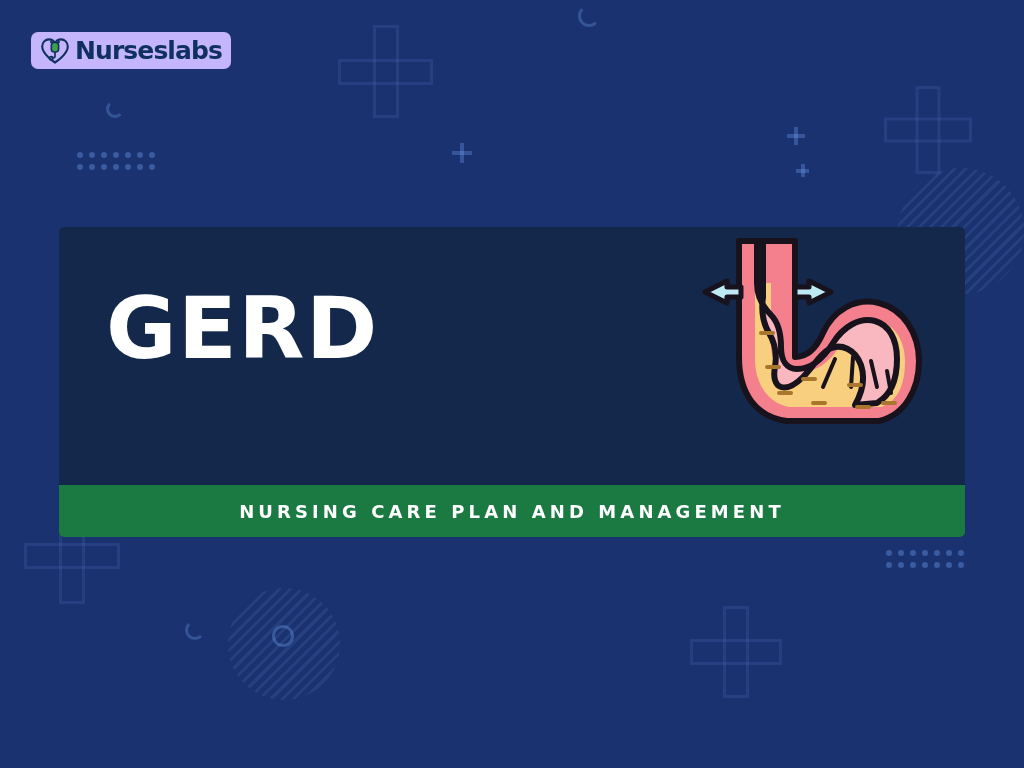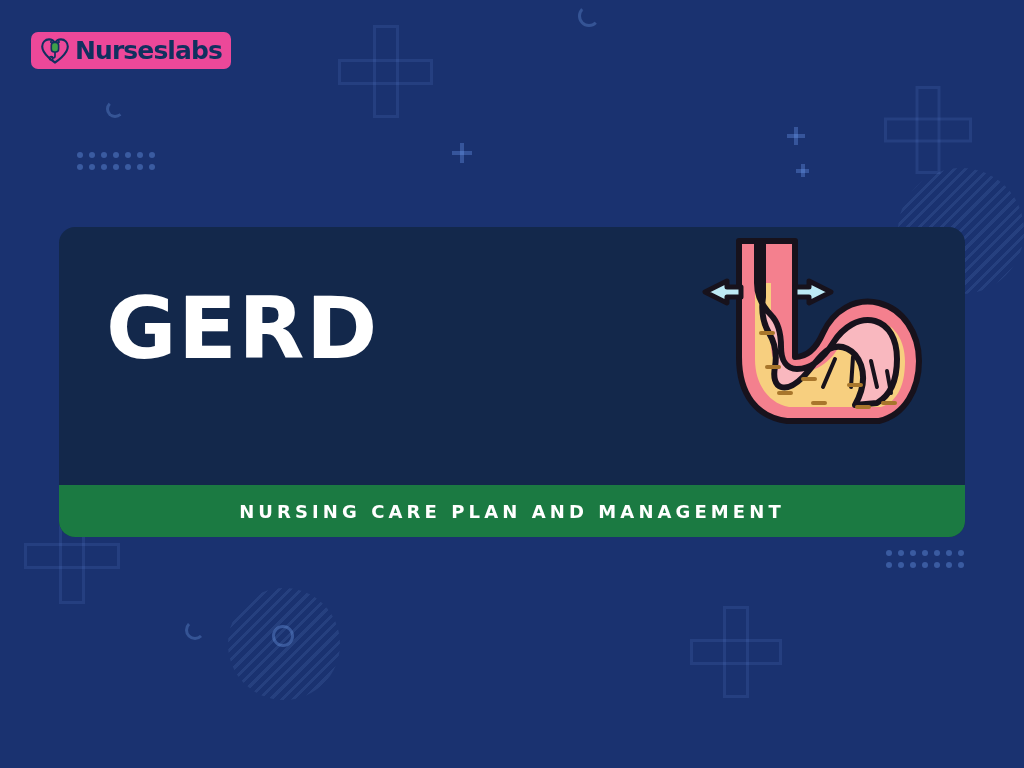--- a/index.html
+++ b/index.html
@@ -64,42 +64,42 @@
     position:absolute; border-radius:50%;
     border:3px solid rgba(130,180,255,0.26);
     border-top-color:transparent;
     border-right-color:transparent;
   }
 
   
   #logo-badge {
     position:absolute; left:31px; top:32px;
     width:200px; height:37px;
-    background:#ec4899;
+    background:#c4b5fd;
     border-radius:7px;
     display:flex; align-items:center;
     padding:0 9px;
     gap:5px;
   }
   #logo-badge svg { display:block; }
   #logo-wordmark {
     font-size:25px; font-weight:bold;
     color:#10305f;
     letter-spacing:-0.9px;
     line-height:1;
     font-family:"DejaVu Sans", sans-serif;
   }
 
   
   #card {
     position:absolute;
     left:59px; top:227px;
     width:906px; height:310px;
     background:#13284b;
-    border-radius:16px;
+    border-radius:5px;
     overflow:hidden;
   }
 
   #card-title {
     position:absolute;
     left:47px; top:58px;
     font-size:86px;
     font-weight:bold;
     color:#ffffff;
     letter-spacing:1.5px;

